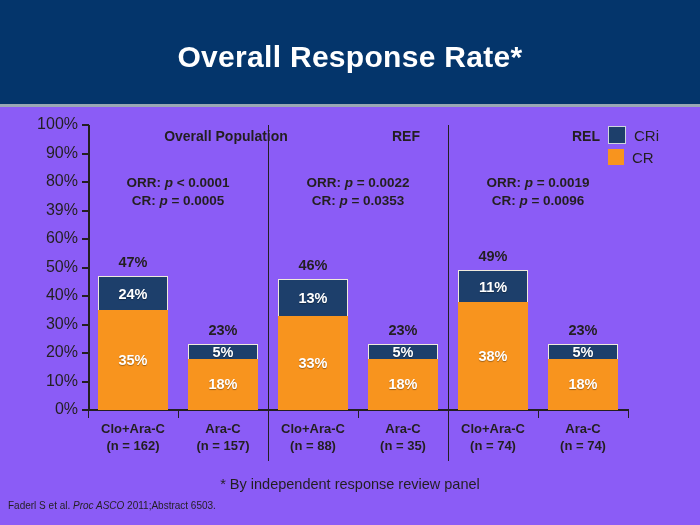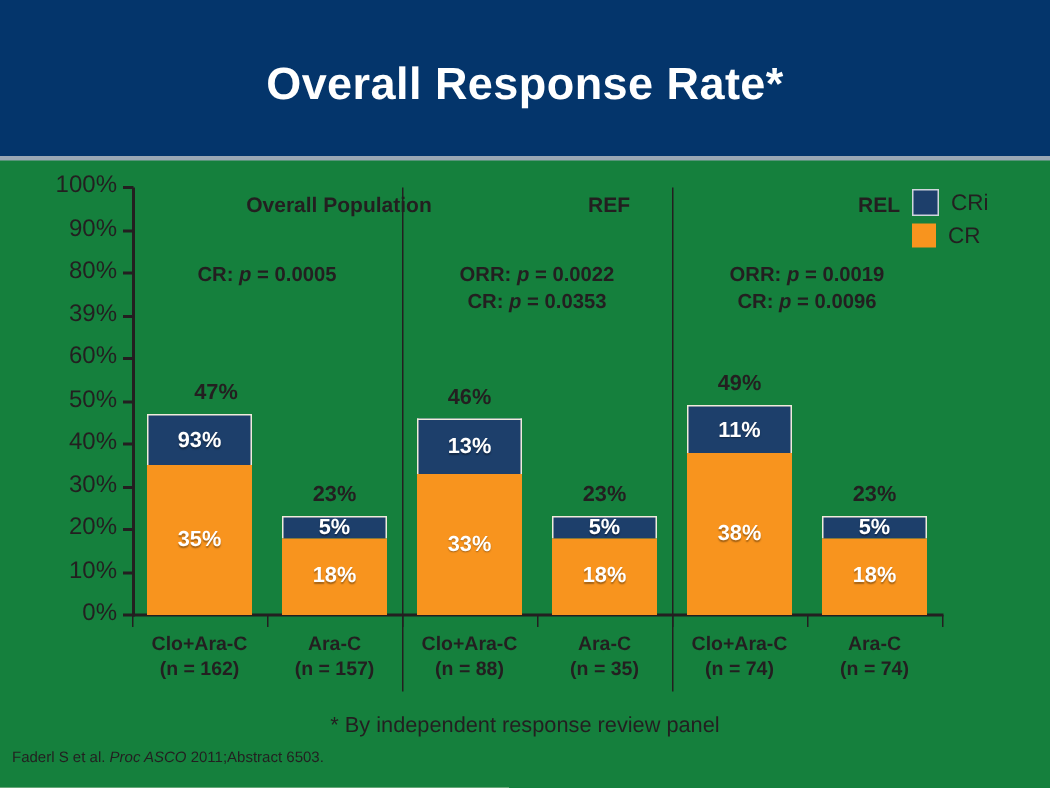--- a/index.html
+++ b/index.html
@@ -11,21 +11,21 @@
     height: 525px;
     overflow: hidden;
     background: #f0ebdc;
     font-family: "Liberation Sans", sans-serif;
     position: relative;
   }
   #slide {
     position: relative;
     width: 700px;
     height: 525px;
-    background: #15803d;
+    background: #8b5cf6;
   }
 
   
   #header-band {
     position: absolute;
     left: 0; top: 0;
     width: 700px;
     height: 104px;
     background: #04356b;
   }
@@ -301,31 +301,32 @@
       <div class="axis-end-tick" style="left: 448px;"></div>
       <div class="group-sep" style="left: 448px;"></div>
       <div class="axis-end-tick" style="left: 538px;"></div>
       <div class="axis-end-tick" style="left: 628px;"></div>
       <div class="axis-end-tick" style="left: 88px;"></div>
     </div>
 
   <div id="groups-layer">
       <div class="group-title" style="left: 88px; width: 180px;">Overall Population</div>
       <div class="group-pvals" style="left: 88px; width: 180px;">
+        <div>ORR: <i>p</i> &lt; 0.0001</div>
         <div>CR: <i>p</i> = 0.0005</div>
       </div>
       <div class="bar" style="left: 98px; width: 70px; top: 276.05px; height: 133.95px; position: absolute;">
         <div class="seg seg-cri" style="height: 34.2px; background: rgb(29, 63, 107);">
-          <span class="seg-label">93%</span>
+          <span class="seg-label">24%</span>
         </div>
         <div class="seg seg-cr" style="height: 99.75px; background: rgb(248, 148, 30);">
           <span class="seg-label">35%</span>
         </div>
       </div>
-      <div class="bar-total" style="left: 88px; width: 90px; top: 254.05px; padding-left: 11px;">47%</div>
+      <div class="bar-total" style="left: 88px; width: 90px; top: 254.05px;">47%</div>
       <div class="bar" style="left: 188px; width: 70px; top: 344.45px; height: 65.55px; position: absolute;">
         <div class="seg seg-cri" style="height: 14.25px; background: rgb(29, 63, 107);">
           <span class="seg-label">5%</span>
         </div>
         <div class="seg seg-cr" style="height: 51.3px; background: rgb(248, 148, 30);">
           <span class="seg-label">18%</span>
         </div>
       </div>
       <div class="bar-total" style="left: 178px; width: 90px; top: 322.45px;">23%</div>
       <div class="group-title" style="left: 268px; width: 180px;">REF</div>

